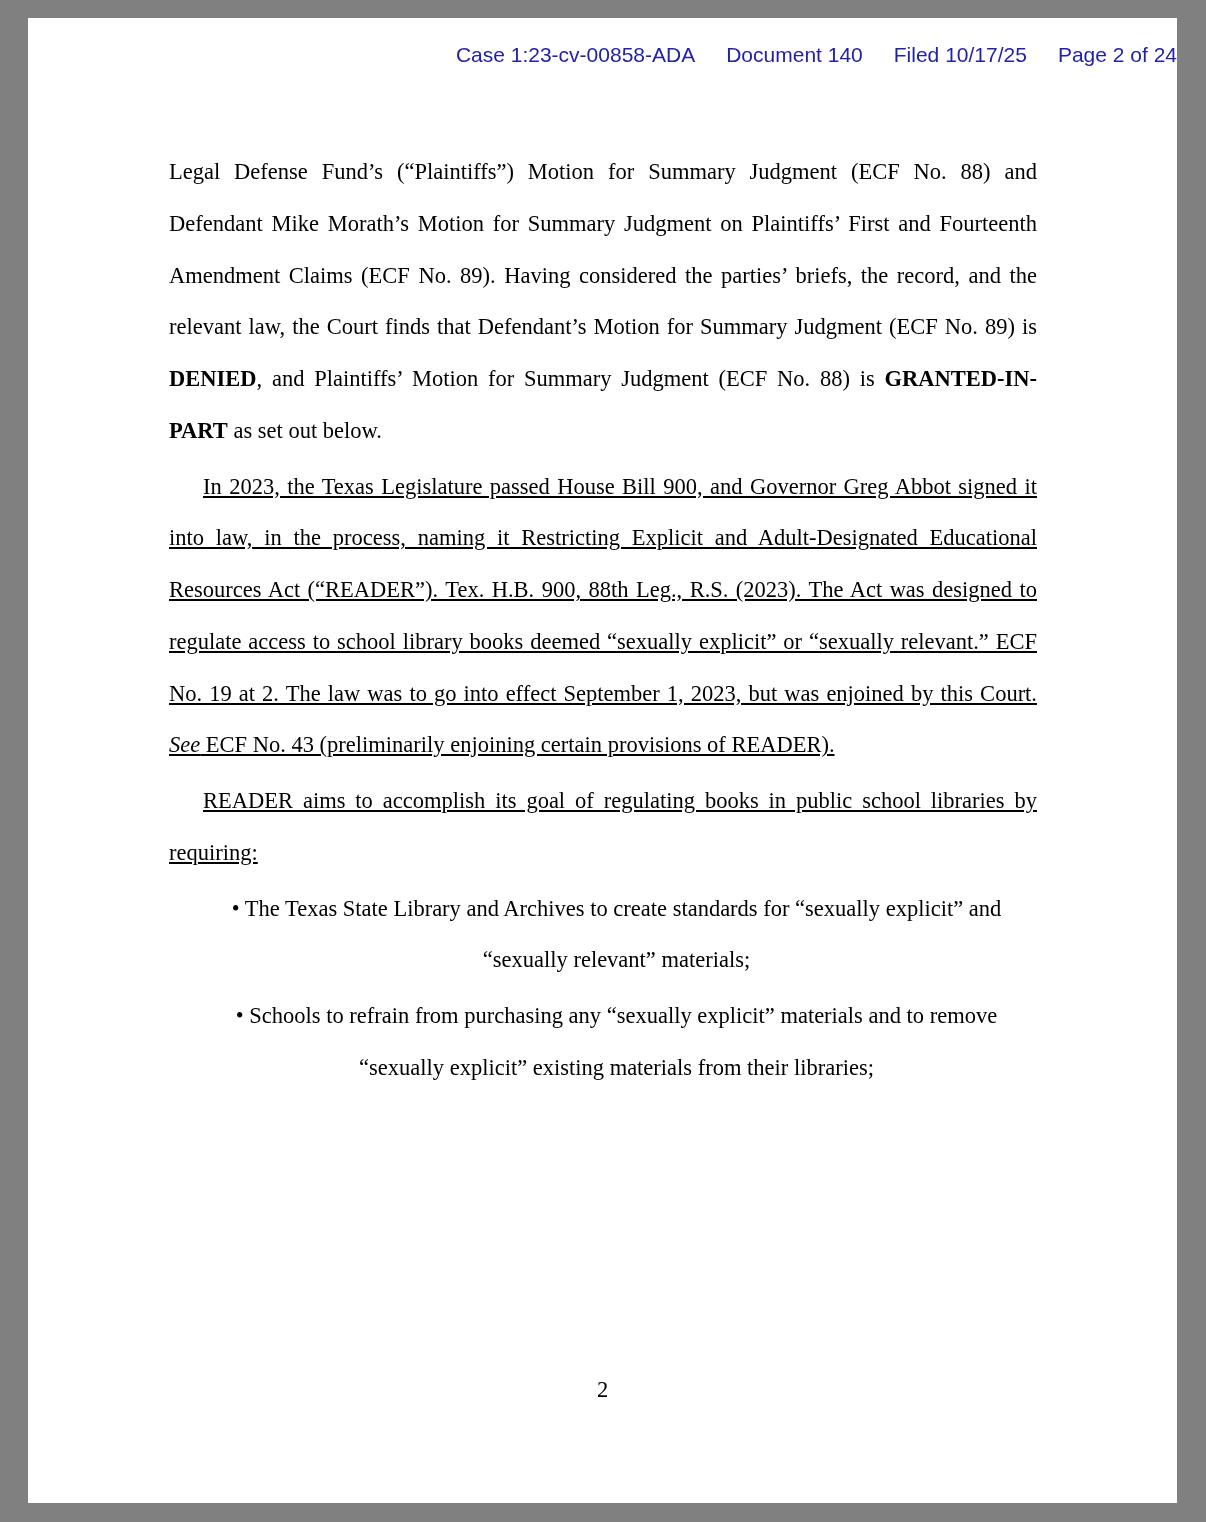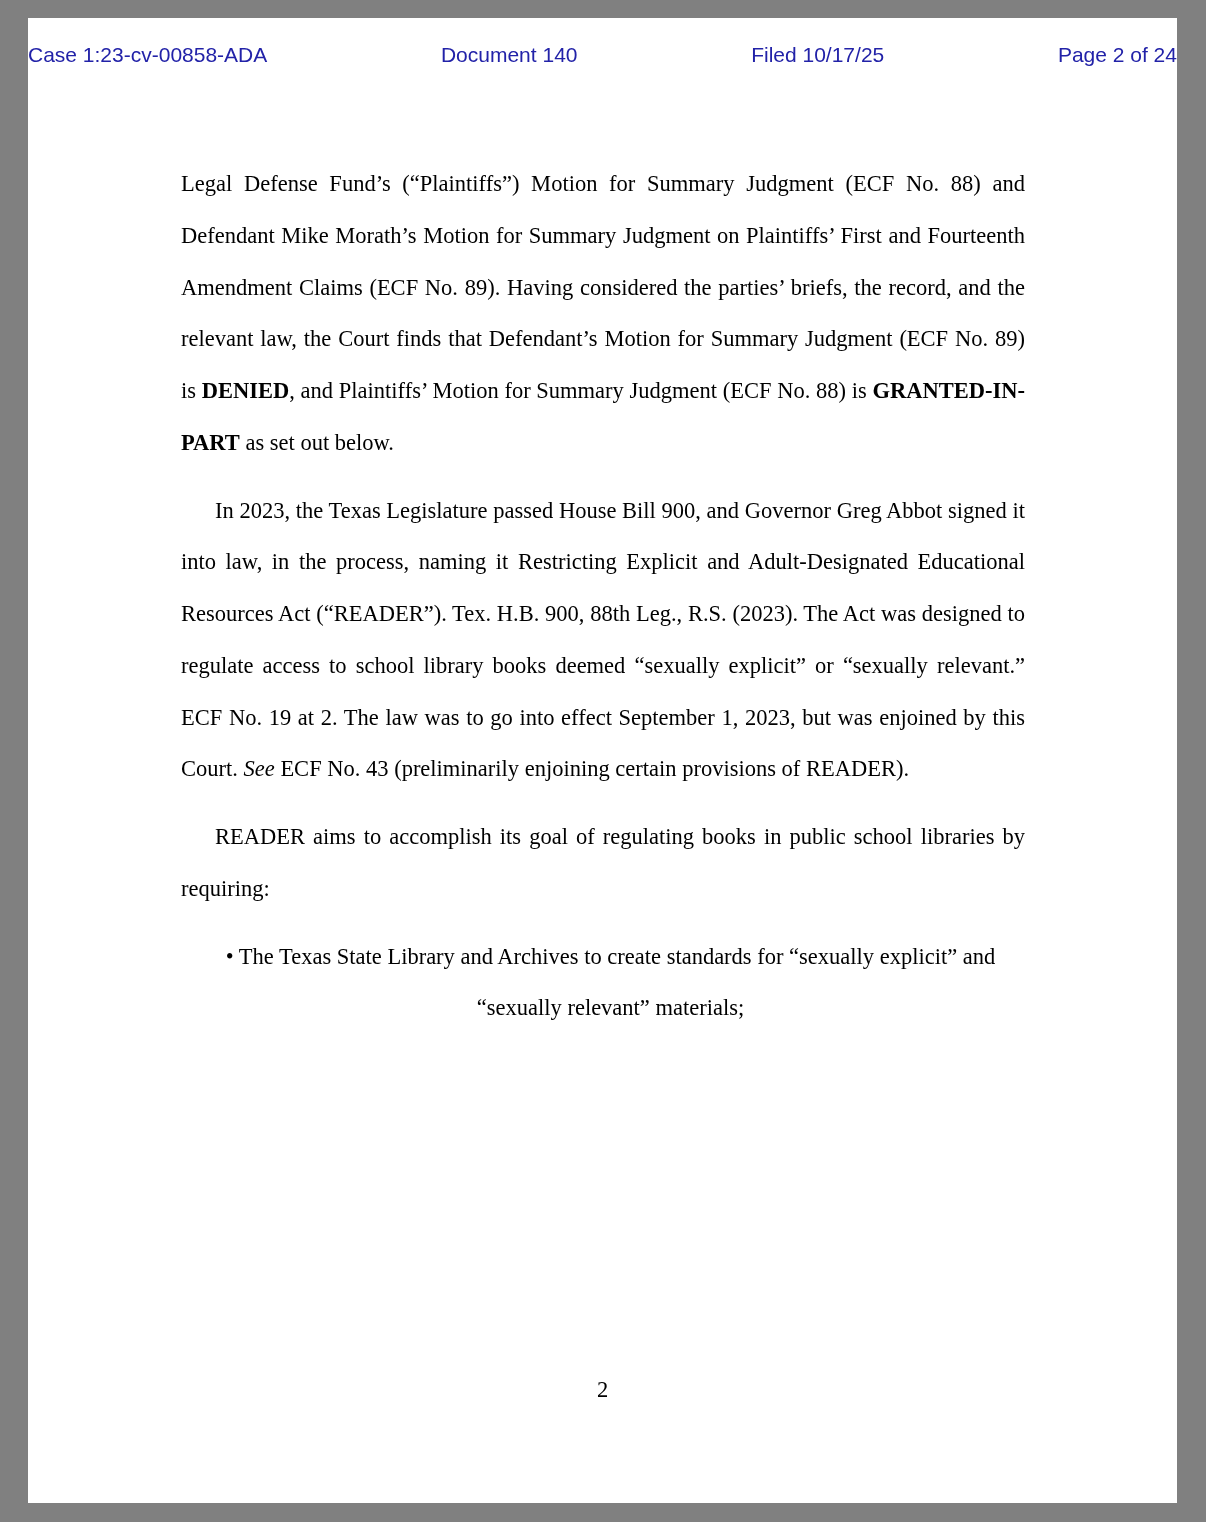--- a/index.html
+++ b/index.html
@@ -19,46 +19,47 @@
     position: absolute;
     left: 28px;
     top: 18px;
     width: 1149px;
     height: 1485px;
     background: var(--page-bg, #ffffff);
   }
   .case-header {
     margin-top: 25px;
     display: flex;
-    justify-content: space-between;
+    justify-content: flex-end;
     gap: 31px;
     font-family: "Liberation Sans", "DejaVu Sans", sans-serif;
     font-size: 21px;
     line-height: 24px;
     color: var(--header-color, #2222a8);
     white-space: nowrap;
   }
   .content {
     position: absolute;
     top: 124px;
     left: 137px;
     width: 876px;
     color: var(--body-text, #000000);
     font-size: 22.5px;
     line-height: 51.75px;
   }
   .content p {
-    margin: 16px;
+    margin: 4px;
     padding: 0;
   }
   p.para {
     text-align: justify;
   }
   p.para.indent {
     text-indent: 34px;
+    text-decoration: underline;
   }
   p.bullet {
     margin-left: 31px;
     text-align: center;
   }
   .footer {
     position: absolute;
     top: 1358px;
     left: 0;
     width: 100%;
@@ -79,18 +80,19 @@
       <span>Document 140</span>
       <span>Filed 10/17/25</span>
       <span>Page 2 of 24</span>
     </div>
 
     <div class="content">
         <p class="para"><span>Legal Defense Fund’s (“Plaintiffs”) Motion for Summary Judgment (ECF No. 88) and Defendant Mike Morath’s Motion for Summary Judgment on Plaintiffs’ First and Fourteenth Amendment Claims (ECF No. 89). Having considered the parties’ briefs, the record, and the relevant law, the Court finds that Defendant’s Motion for Summary Judgment (ECF No. 89) is </span><b>DENIED</b><span>, and Plaintiffs’ Motion for Summary Judgment (ECF No. 88) is </span><b>GRANTED-IN-PART</b><span> as set out below.</span></p>
         <p class="para indent"><span>In 2023, the Texas Legislature passed House Bill 900, and Governor Greg Abbot signed it into law, in the process, naming it Restricting Explicit and Adult-Designated Educational Resources Act (“READER”). Tex. H.B. 900, 88th Leg., R.S. (2023). The Act was designed to regulate access to school library books deemed “sexually explicit” or “sexually relevant.” ECF No. 19 at 2. The law was to go into effect September 1, 2023, but was enjoined by this Court. </span><i>See</i><span> ECF No. 43 (preliminarily enjoining certain provisions of READER).</span></p>
         <p class="para indent"><span>READER aims to accomplish its goal of regulating books in public school libraries by requiring:</span></p>
         <p class="bullet">• The Texas State Library and Archives to create standards for “sexually explicit” and “sexually relevant” materials;</p>
+        <p class="bullet">• Schools to refrain from purchasing any “sexually explicit” materials and to remove “sexually explicit” existing materials from their libraries;</p>
       </div>
 
     <div class="footer">2</div>
 
   </div>
 </div>
 
 </body></html>

